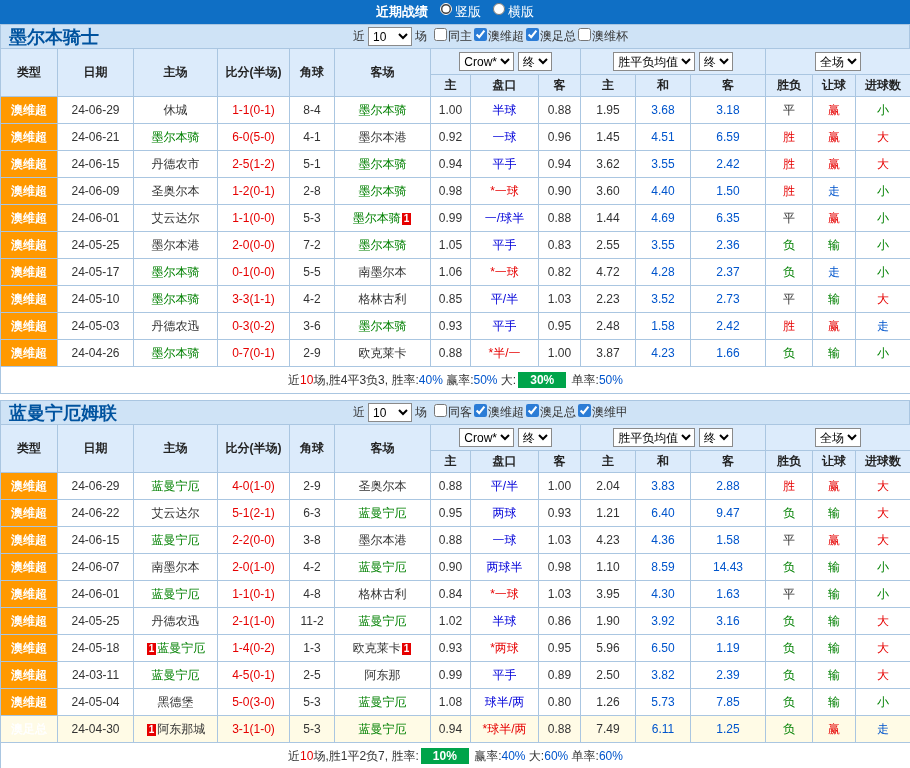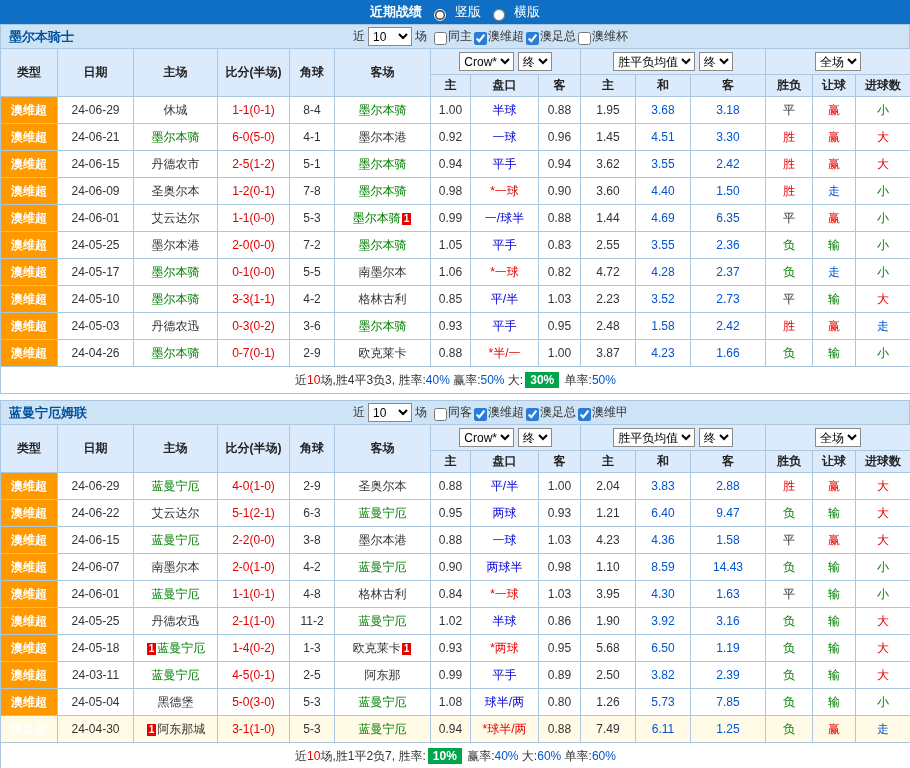--- a/index.html
+++ b/index.html
@@ -14,37 +14,37 @@
     height:24px;
     background:var(--topbar-bg,#0f6fc5);
     color:#fff;
     display:flex;
     align-items:center;
     justify-content:center;
     gap:12px;
     font-size:13px;
   }
   .topbar-title { font-weight:bold; }
-  .radio-label { display:inline-flex; align-items:flex-end; gap:9px; cursor:pointer; }
+  .radio-label { display:inline-flex; align-items:flex-start; gap:3px; cursor:pointer; }
   input[type=radio]{ accent-color:#ffffff; width:12px; height:12px; }
   input[type=checkbox]{ accent-color:#2b7cd6; width:13px; height:13px; vertical-align:-2px; }
 
   .section-bar {
     height:24px;
     background:var(--section-bg,#cfe3f6);
     border:1px solid var(--border,#aac6e1);
     border-bottom:none;
     display:flex;
     align-items:center;
     position:relative;
   }
-  .team-name { color:var(--title-blue,#00539f); font-weight:bold; font-size:13px; margin-left:8px; }
+  .team-name { color:var(--title-blue,#00539f); font-weight:bold; font-size:18px; margin-left:8px; }
   .filters { position:absolute; left:352px; display:flex; align-items:center; gap:3px; white-space:nowrap; }
   .cb-group { display:inline-flex; align-items:center; gap:2px; margin-left:4px; }
-  .cb-label { display:inline-flex; align-items:flex-end; gap:1px; cursor:pointer; }
+  .cb-label { display:inline-flex; align-items:flex-start; gap:1px; cursor:pointer; }
 
   select.sel {
     font-size:12px;
     height:19px;
     border:1px solid #8a8a8a;
     background:#fff;
     font-family:"Liberation Sans","DejaVu Sans",sans-serif;
   }
   .sel-count { width:44px; }
 
@@ -83,21 +83,21 @@
     font-size:10px;
     line-height:12px;
     padding:0 2px;
     margin:0 1px;
     font-weight:bold;
   }
 
   .summary-cell { background:#fff; height:24px; font-size:12px; }
   .sum-red { color:#e60000; }
   .sum-blue { color:#0055cc; }
-  .greenbox { background:var(--summary-green,#00a44a); color:#fff; padding:1px 5px; font-weight:bold; margin:0 2px; }
+  .greenbox { background:var(--summary-green,#00a44a); color:#fff; padding:1px 12px; font-weight:bold; margin:0 2px; }
 
   .gap { height:6px; background:#fff; }
 </style>
 </head>
 <body>
 
 <div class="topbar">
   <span class="topbar-title">近期战绩</span>
   <label class="radio-label">
     <input type="radio" name="layout" checked="" style="">
@@ -211,21 +211,21 @@
           <td>24-06-21</td>
           <td><span class="team">墨尔本骑</span></td>
           <td class="score">6-0(5-0)</td>
           <td>4-1</td>
           <td><span>墨尔本港</span></td>
           <td>0.92</td>
           <td class="hc-blue">一球</td>
           <td>0.96</td>
           <td class="c-dark">1.45</td>
           <td class="avg">4.51</td>
-          <td class="avg">3.30</td>
+          <td class="avg">6.59</td>
           <td class="c-red">胜</td>
           <td class="c-red">赢</td>
           <td class="c-red">大</td>
         </tr>
         <tr>
           <td class="type-cell type-o">澳维超</td>
           <td>24-06-15</td>
           <td><span>丹德农市</span></td>
           <td class="score">2-5(1-2)</td>
           <td>5-1</td>
@@ -238,21 +238,21 @@
           <td class="avg">2.42</td>
           <td class="c-red">胜</td>
           <td class="c-red">赢</td>
           <td class="c-red">大</td>
         </tr>
         <tr>
           <td class="type-cell type-o">澳维超</td>
           <td>24-06-09</td>
           <td><span>圣奥尔本</span></td>
           <td class="score">1-2(0-1)</td>
-          <td>7-8</td>
+          <td>2-8</td>
           <td><span class="team">墨尔本骑</span></td>
           <td>0.98</td>
           <td class="hc-red">*一球</td>
           <td>0.90</td>
           <td class="c-dark">3.60</td>
           <td class="avg">4.40</td>
           <td class="avg">1.50</td>
           <td class="c-red">胜</td>
           <td class="c-blue">走</td>
           <td class="c-green">小</td>
@@ -555,21 +555,21 @@
         <tr>
           <td class="type-cell type-o">澳维超</td>
           <td>24-05-18</td>
           <td><span class="badge">1</span><span class="team">蓝曼宁厄</span></td>
           <td class="score">1-4(0-2)</td>
           <td>1-3</td>
           <td><span>欧克莱卡</span><span class="badge">1</span></td>
           <td>0.93</td>
           <td class="hc-red">*两球</td>
           <td>0.95</td>
-          <td class="c-dark">5.68</td>
+          <td class="c-dark">5.96</td>
           <td class="avg">6.50</td>
           <td class="avg">1.19</td>
           <td class="c-green">负</td>
           <td class="c-green">输</td>
           <td class="c-red">大</td>
         </tr>
         <tr>
           <td class="type-cell type-o">澳维超</td>
           <td>24-03-11</td>
           <td><span class="team">蓝曼宁厄</span></td>

